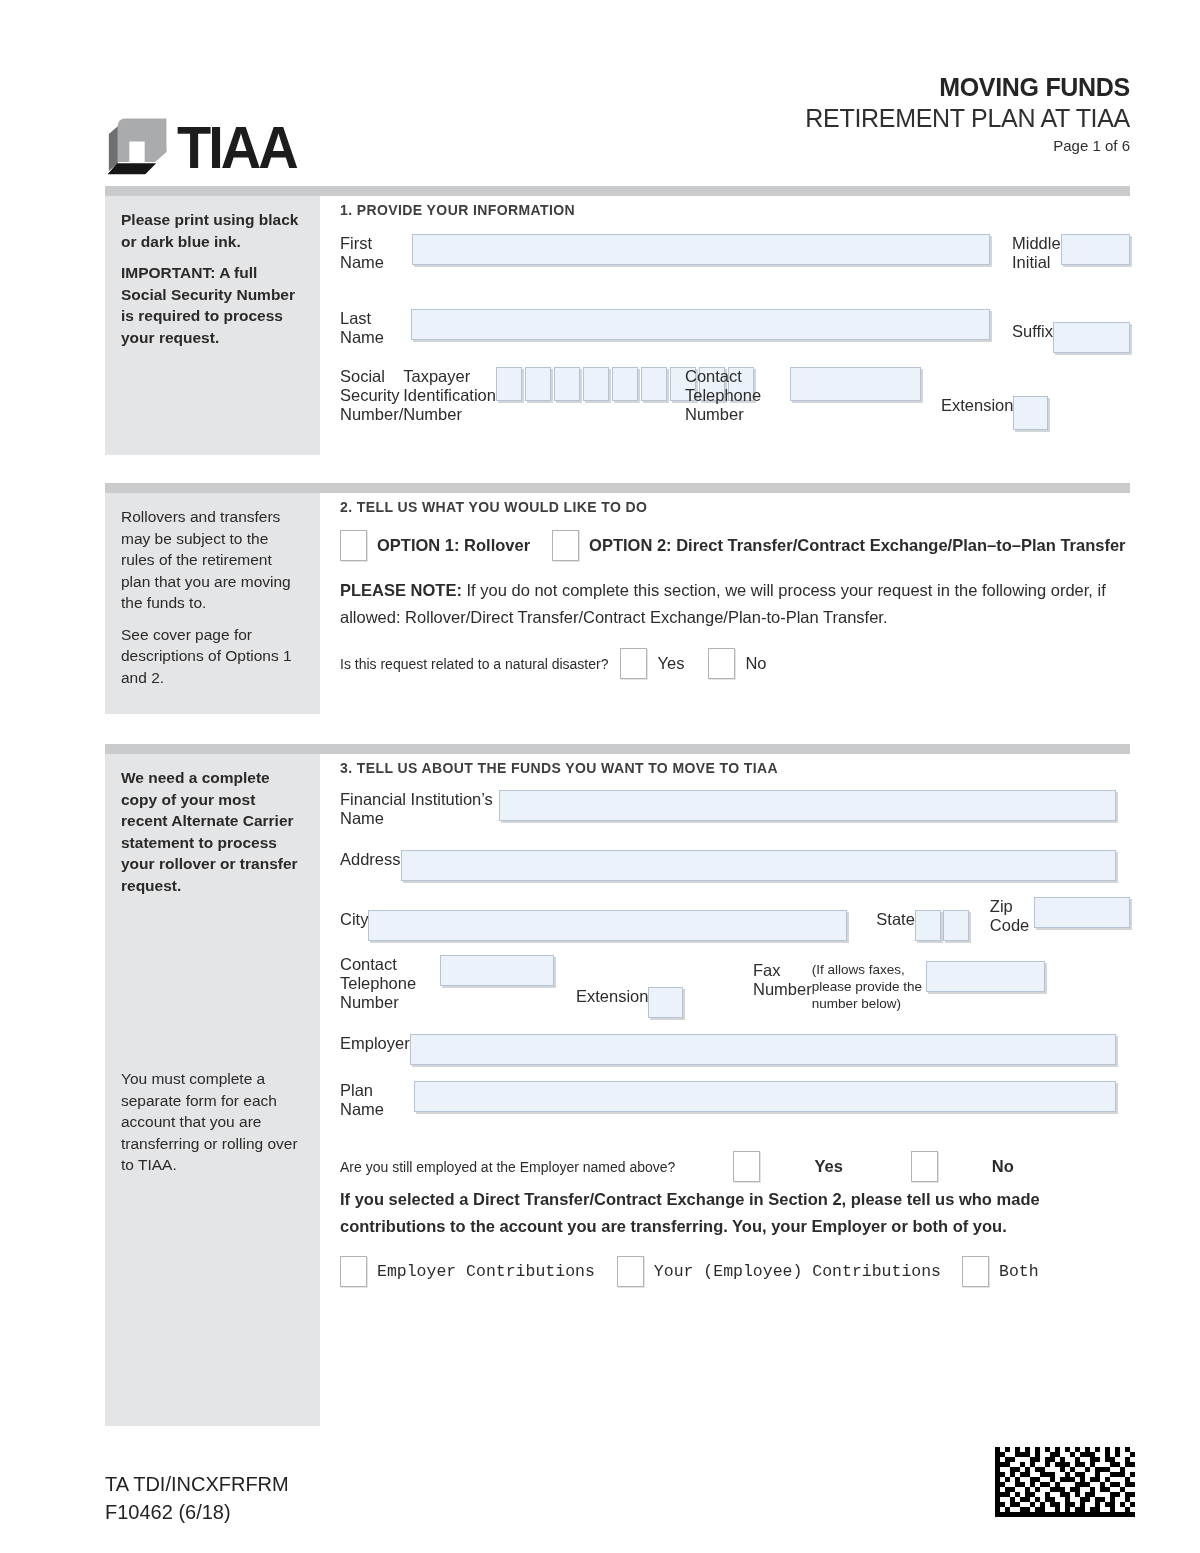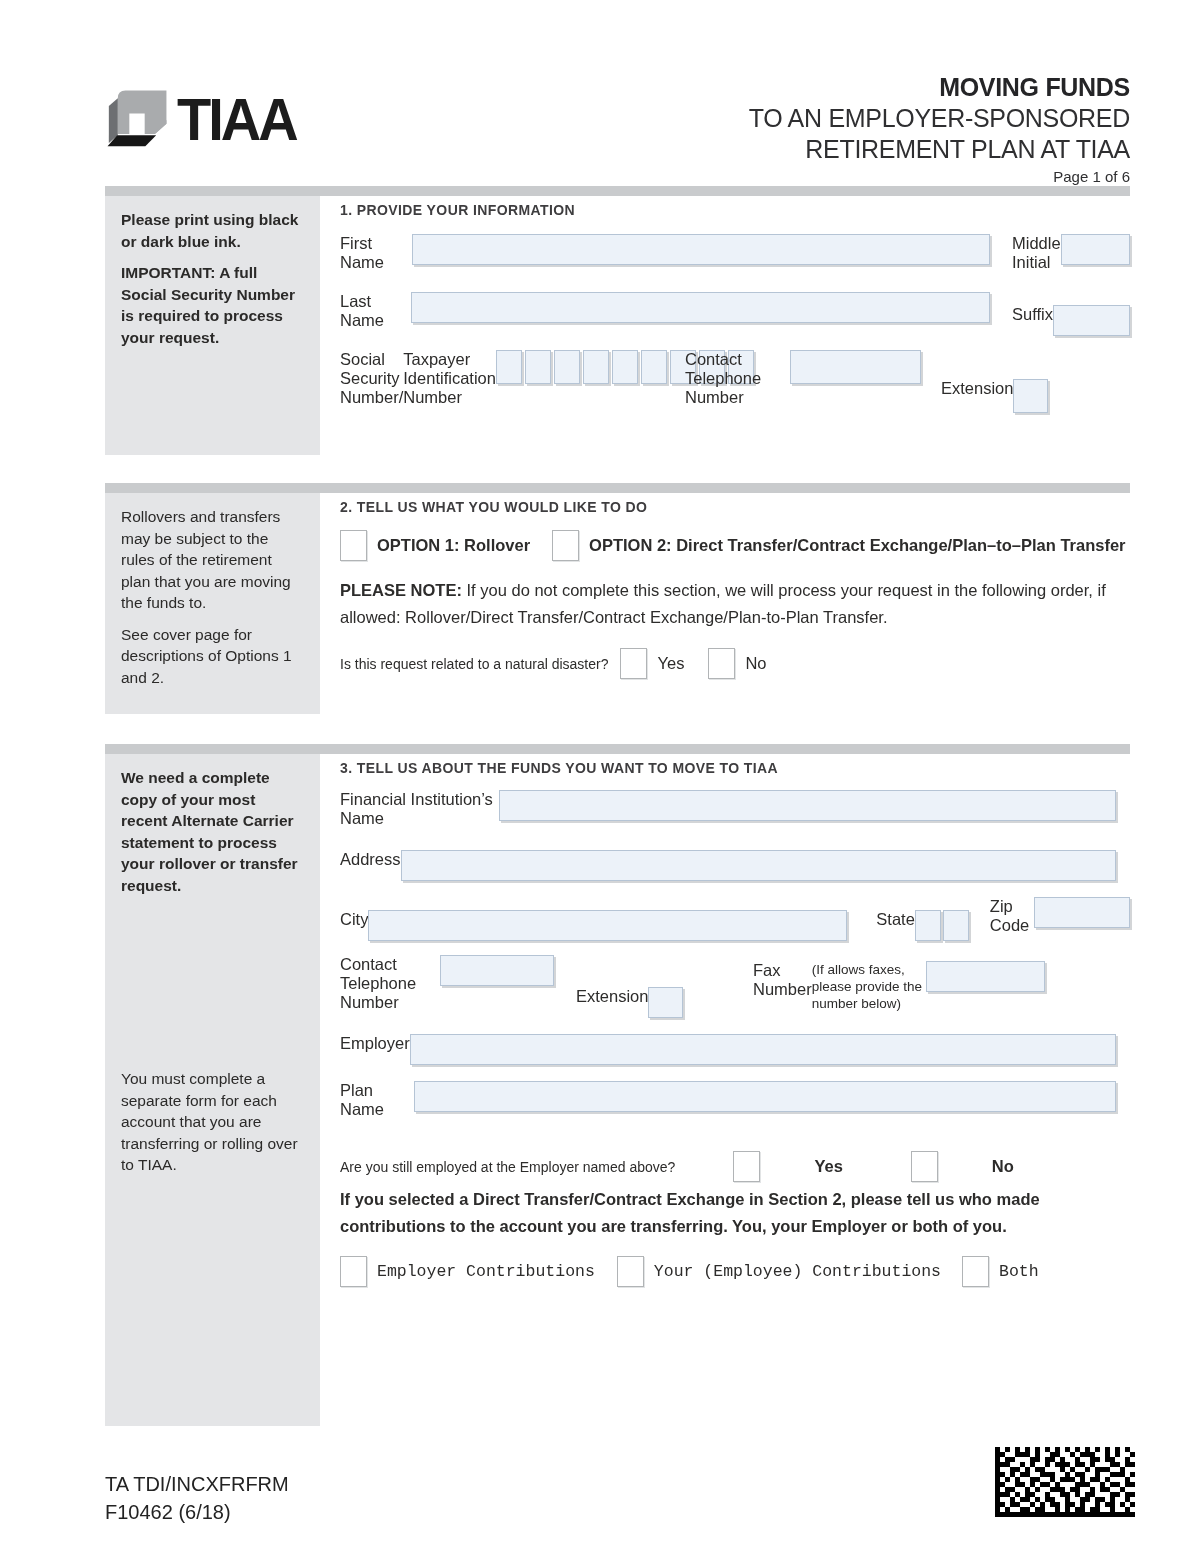--- a/index.html
+++ b/index.html
@@ -2,21 +2,21 @@
 <html><head>
 <meta charset="utf-8">
 <style>
   * { margin:0; padding:0; box-sizing:border-box; }
   html,body { background:#ffffff; }
   body { font-family:"Liberation Sans", sans-serif; color:#2d2c2b; }
   .page { position:relative; width:1200px; height:1553px; background:#fff; overflow:hidden; }
 
   
   .header { position:relative; height:186px; }
-  .logo { position:absolute; left:105px; top:88px; display:flex; align-items:center; }
+  .logo { position:absolute; left:105px; top:116px; display:flex; align-items:center; }
   .logo-mark { width:64px; height:64px; margin-right:8px; }
   .logo-word { font-size:56px; font-weight:800; letter-spacing:-3px; color:#1c1c1c; line-height:1; transform:scaleY(1.05); }
   .title-block { position:absolute; right:70px; top:72px; text-align:right; color:#2f2f31; }
   .title-line { font-size:25px; line-height:31px; letter-spacing:-0.3px; }
   .title-line.bold { font-weight:700; color:#252527; }
   .page-indicator { font-size:15px; margin-top:3px; color:#2f2f31; }
 
   
   .section-bar { margin-left:105px; width:1025px; height:10px; background:#c9cbcd; }
   .section-body { margin-left:105px; width:1025px; display:flex; align-items:stretch; }
@@ -72,21 +72,20 @@
       <svg class="logo-mark" viewBox="0 0 100 100" aria-hidden="true">
         <path d="M32,4 L96,4 L96,56 L78,72 L62,72 L62,40 L38,40 L38,72 L20,72 L20,16 Q20,4 32,4 Z" fill="#a9abad"></path>
         <path d="M78,72 L96,56 L96,50 L81,64 Z" fill="#a9abad"></path>
         <polygon points="6,28 20,16 20,74 6,86" fill="#6d6f72"></polygon>
         <polygon points="4,91 19,74 80,74 63,91" fill="#161616"></polygon>
       </svg>
       <div class="logo-word">TIAA</div>
     </div>
     <div class="title-block">
       <div class="title-line bold">MOVING FUNDS</div>
-      <div class="title-line">TO AN EMPLOYER-SPONSORED</div>
       <div class="title-line">RETIREMENT PLAN AT TIAA</div>
       <div class="page-indicator">Page 1 of 6</div>
     </div>
   </div>
 
   <div class="section-bar"></div>
   <div class="section-body" style="min-height:259px;">
     <aside class="sidebar">
       <p class="bold">Please print using black or dark blue ink.</p>
       <p class="bold">IMPORTANT: A full Social Security Number is required to process your request.</p>
@@ -98,21 +97,21 @@
         <div class="grp" style="width:650px;">
           <div class="field-label">First Name</div>
           <input class="box" type="text" style="">
         </div>
         <div class="grp" style="width:118px;">
           <div class="field-label">Middle Initial</div>
           <input class="box" type="text" style="">
         </div>
       </div>
 
-      <div class="row" style="margin-top:14px; justify-content:space-between;">
+      <div class="row" style="margin-top:31px; justify-content:space-between;">
         <div class="grp" style="width:650px;">
           <div class="field-label">Last Name</div>
           <input class="box" type="text" style="">
         </div>
         <div class="grp" style="width:118px;">
           <div class="field-label">Suffix</div>
           <input class="box" type="text" style="">
         </div>
       </div>
 

